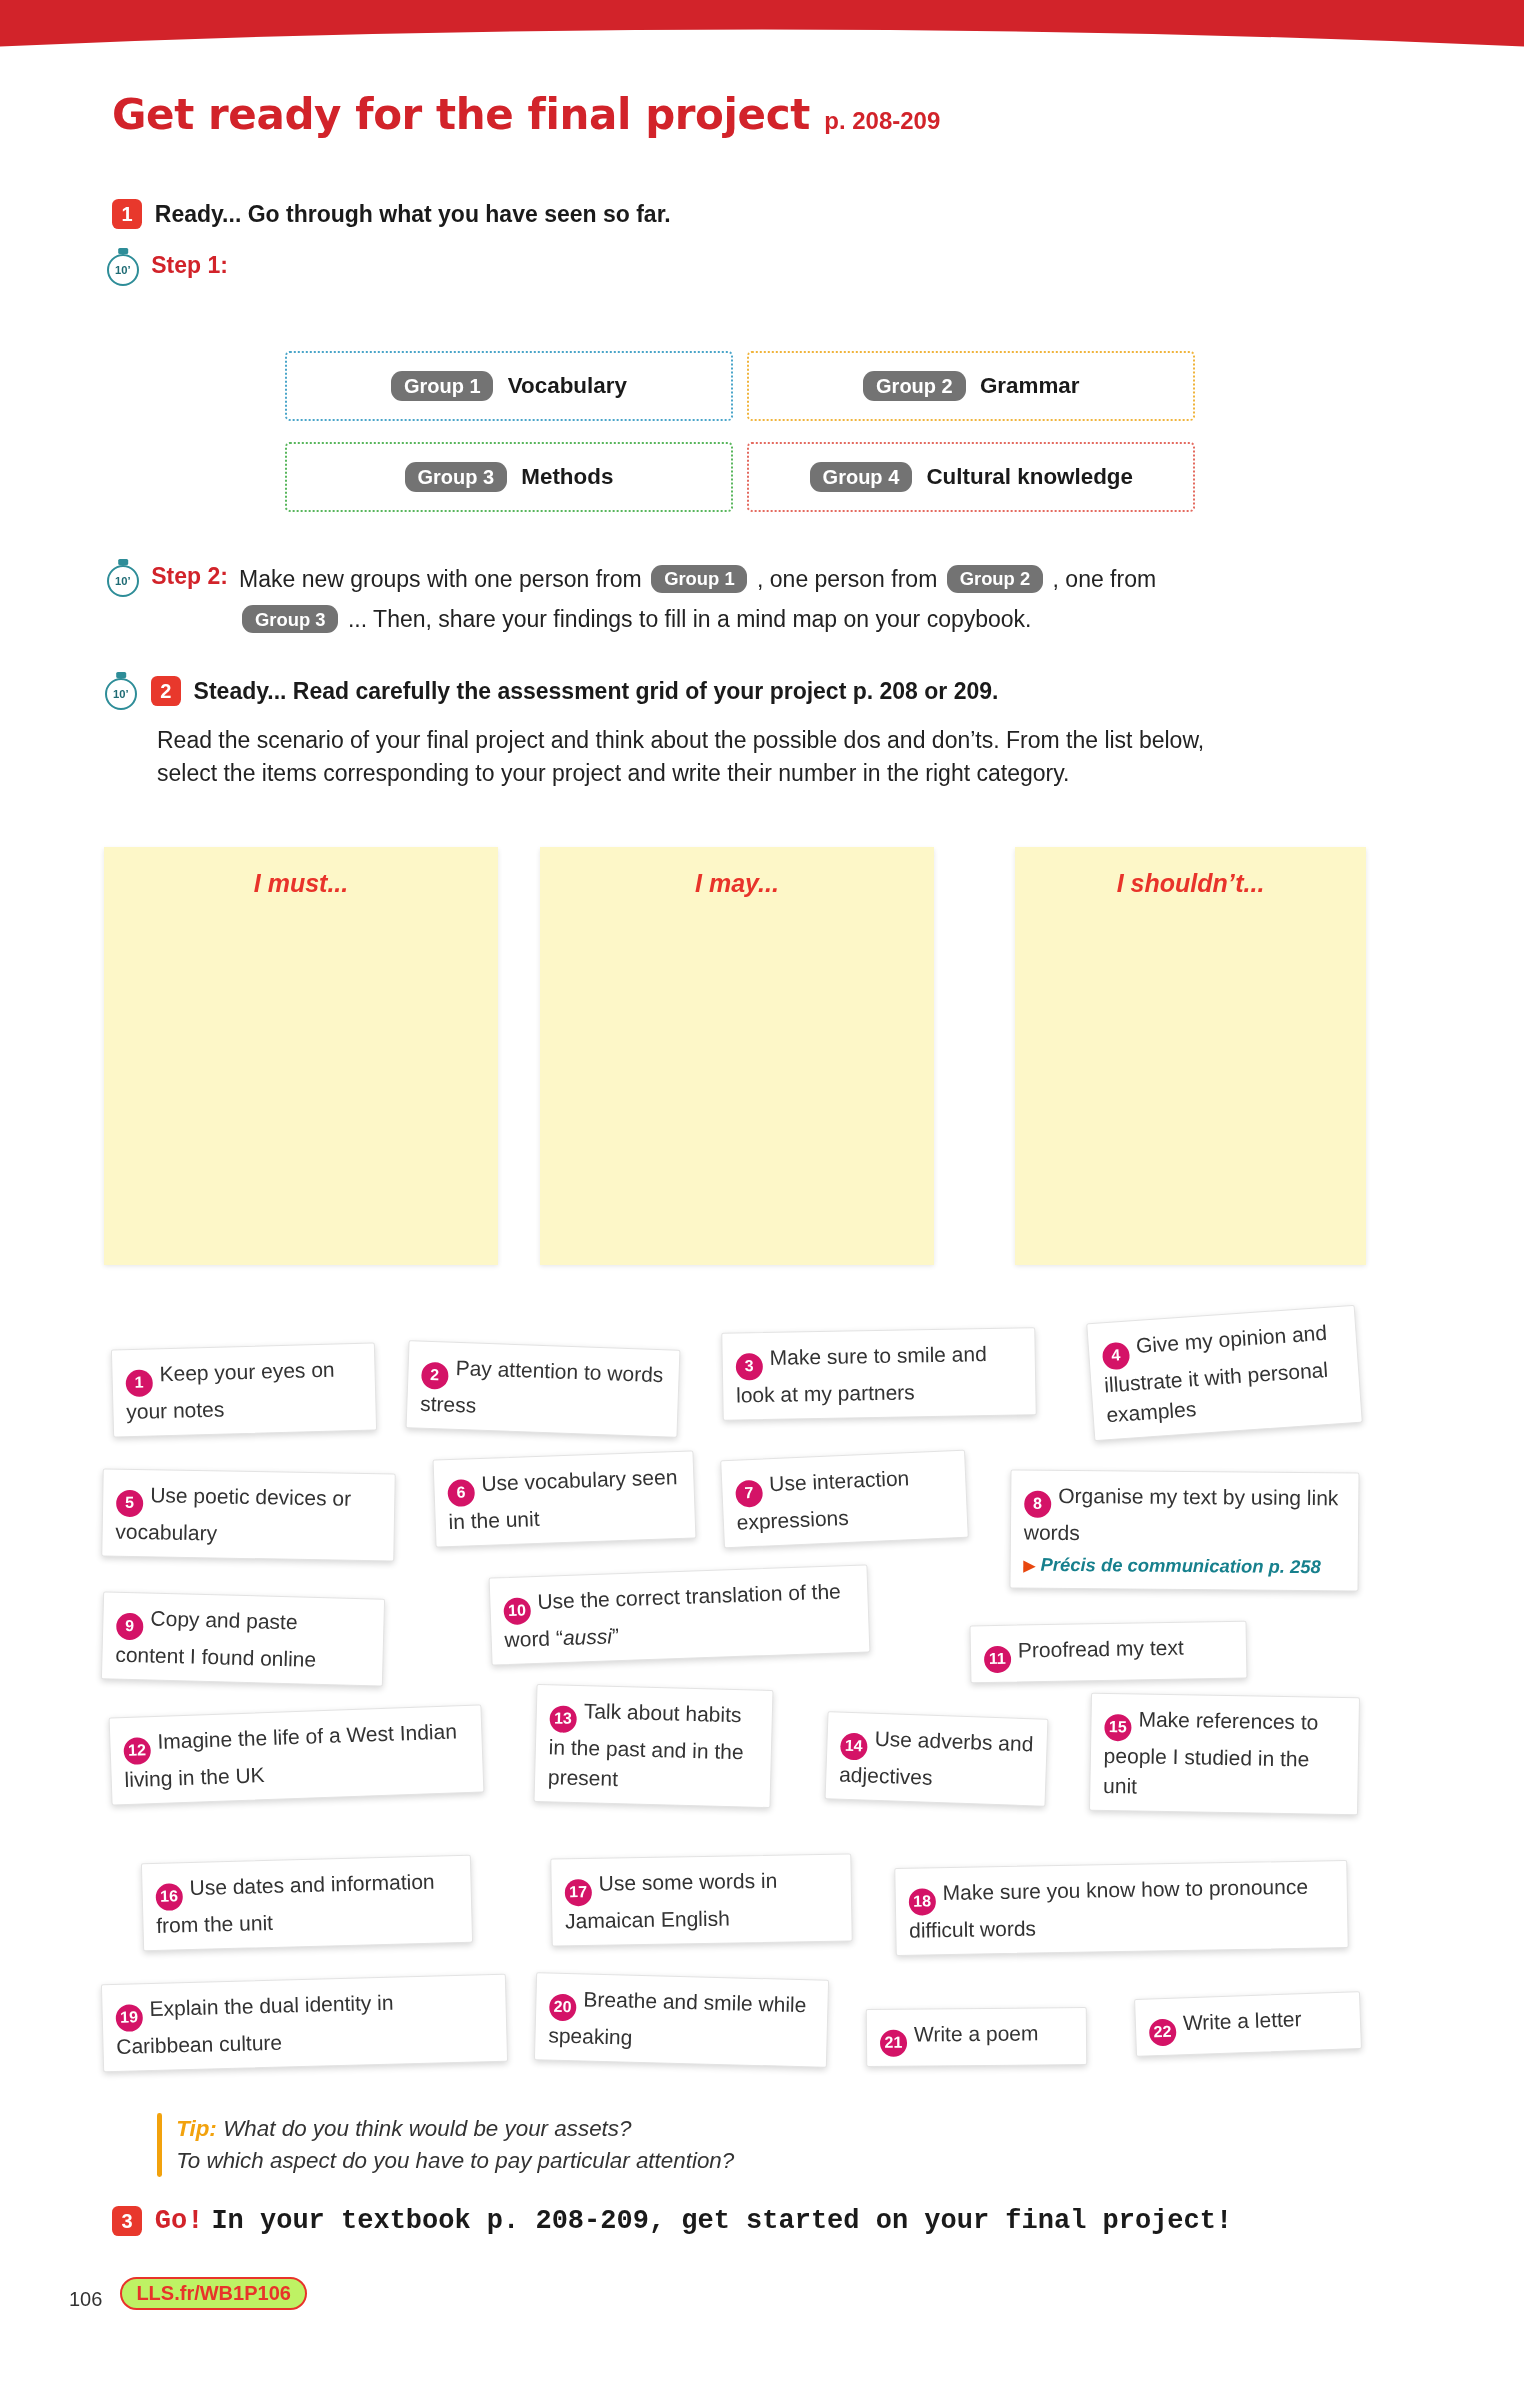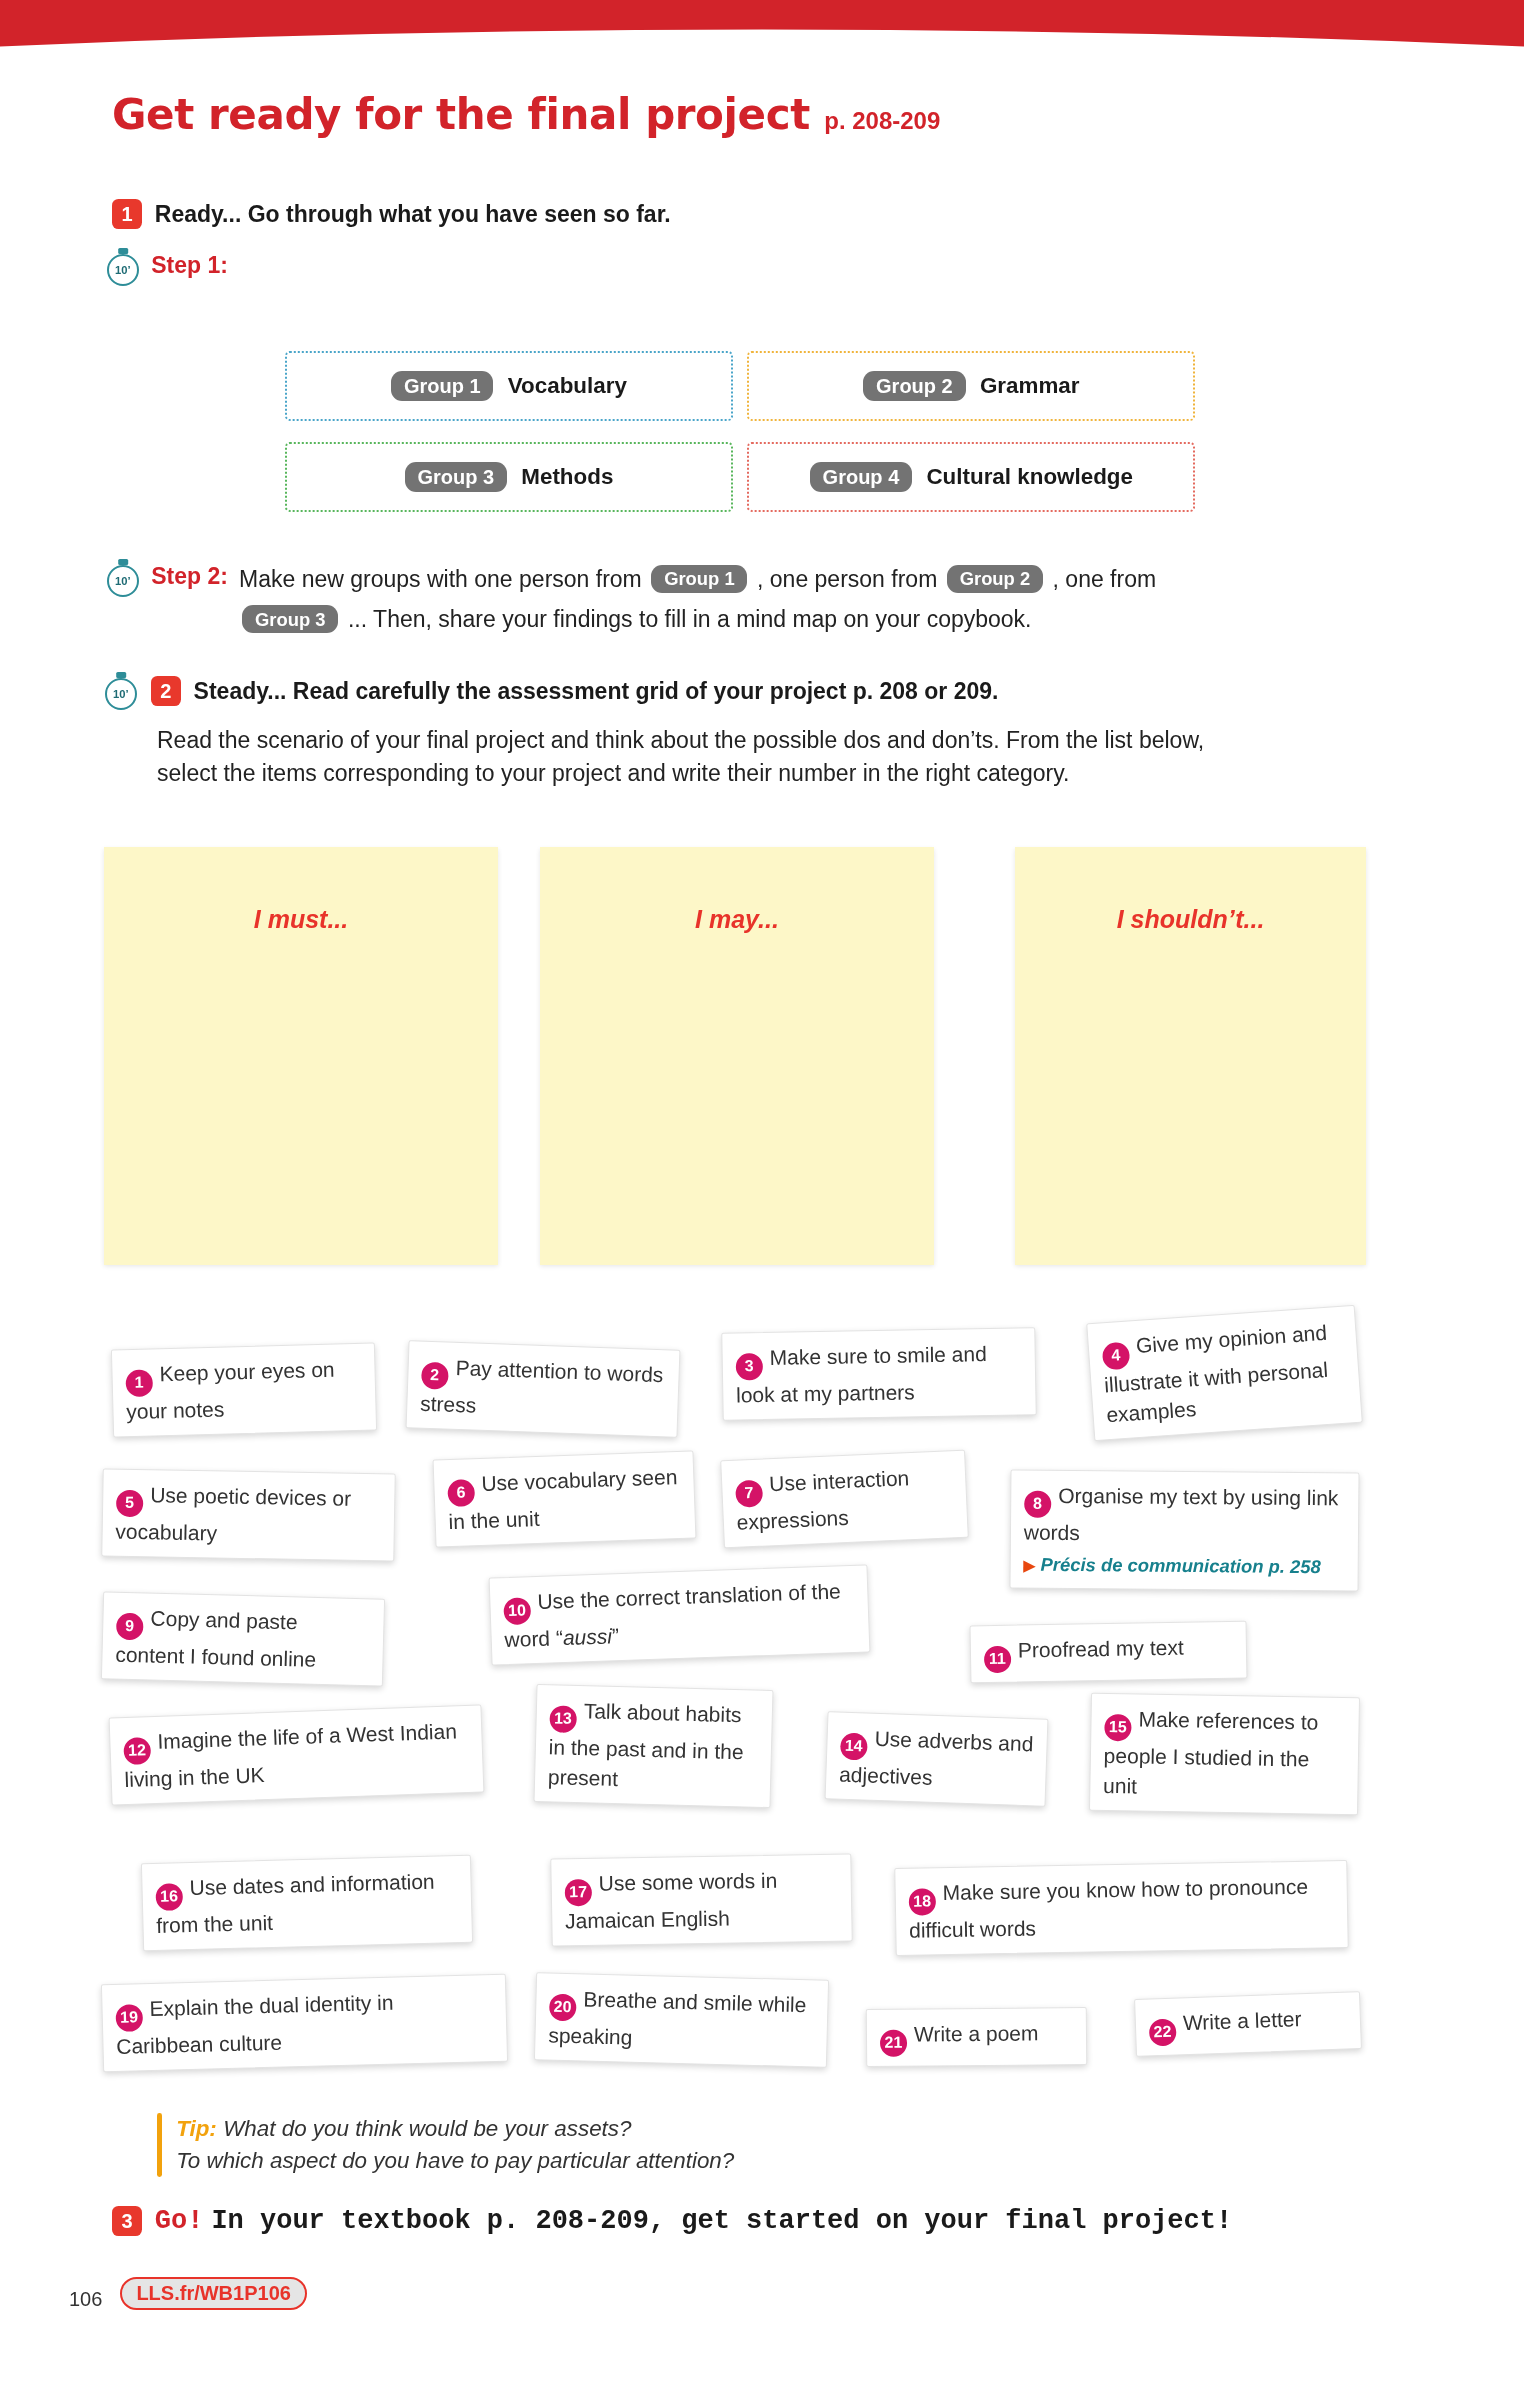--- a/index.html
+++ b/index.html
@@ -52,21 +52,21 @@
   .g4{border:2.4px dotted #e46a5f;text-align:center;}
   .group-box .pill{font-size:20px;}
 
   .intro{position:absolute;left:157px;top:724px;width:1105px;font-size:23px;line-height:1.42;color:#222;}
 
   
   .ycol{position:absolute;height:418px;background:#fdf7c8;box-shadow:0 1.6px 4.8px rgba(0,0,0,0.10);top:847px;}
   #col1{left:104px;width:394px;}
   #col2{left:540px;width:394px;}
   #col3{left:1015px;width:351px;}
-  .ycol-header{text-align:center;padding-top:22.4px;font-size:25px;font-weight:bold;font-style:italic;color:#e8332a;margin-top:36px;}
+  .ycol-header{text-align:center;padding-top:22.4px;font-size:25px;font-weight:bold;font-style:italic;color:#e8332a;}
 
   
   .card{position:absolute;background:#fff;border:0.8px solid #e3e3e3;box-shadow:0 2.4px 6.4px rgba(0,0,0,0.16);
     border-radius:2.4px;padding:9.6px 12.8px;font-size:21px;line-height:1.42;color:#333;box-sizing:border-box;}
   .num{display:inline-flex;width:27px;height:27px;border-radius:50%;background:#d41367;color:#fff;font-weight:bold;
     font-size:16px;align-items:center;justify-content:center;margin-right:7.2px;vertical-align:-6.4px;}
   .card-link{margin-top:4.8px;font-size:18.4px;font-weight:bold;font-style:italic;color:#17808d;}
   .card-link .tri{color:#e8470f;font-style:normal;margin-right:5.6px;font-size:15px;}
   .card-italic{font-style:italic;}
 
@@ -100,21 +100,21 @@
   .tip-label{color:#f2a20d;font-weight:bold;margin-right:6.4px;}
 
   
   #sec3{position:absolute;left:112px;top:2206px;display:flex;gap:12.8px;align-items:center;}
   .sec3-text{font-size:27px;font-weight:bold;color:#1a1a1a;font-family:Liberation Mono, monospace;}
   .go{color:#d2232a;margin-right:8px;}
 
   
   .footer-page{position:absolute;left:69px;top:2288px;font-size:20px;color:#333;}
   .footer-pill{position:absolute;left:120px;top:2277px;border:2.4px solid #e8332a;border-radius:17.6px;
-    padding:3.2px 14.4px;color:#e8332a;font-weight:bold;font-size:20px;background:#e5e5e5;}
+    padding:3.2px 14.4px;color:#e8332a;font-weight:bold;font-size:20px;background:#bef264;}
 </style>
 </head>
 <body>
 
 <svg class="banner" width="1524" height="64" viewBox="0 0 1904 80" preserveAspectRatio="none">
   <path d="M0,0 H1904 V58 Q952,16 0,58 Z" fill="#d2232a"></path>
 </svg>
 
 <div class="title-row">
   <span class="page-title">Get ready for the final project</span>

